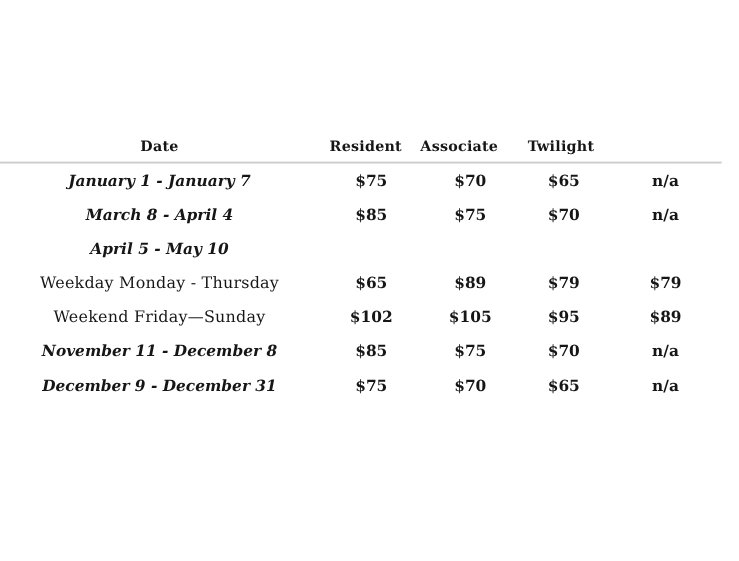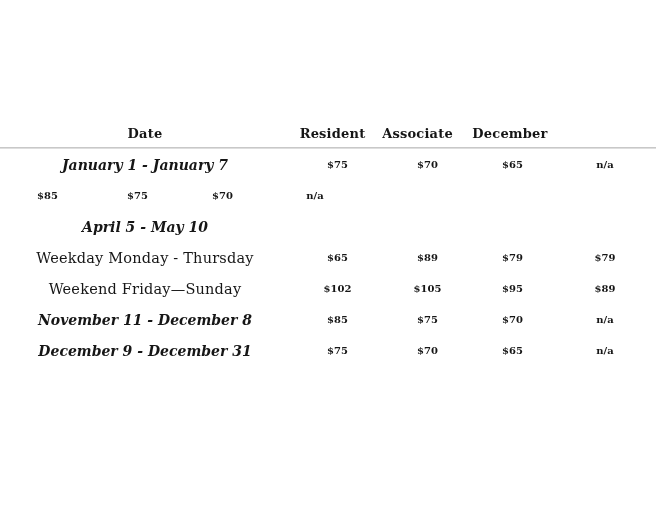--- a/index.html
+++ b/index.html
@@ -60,47 +60,48 @@
     font-size: 14px;
   }
   .trow.plain .date-cell {
     font-weight: normal;
     font-style: normal;
     font-size: 14.5px;
     letter-spacing: 0.2px;
   }
   .value-cell {
     font-weight: bold;
-    font-size: 10px;
+    font-size: 14px;
   }
 </style>
 </head>
 <body>
 
 <div class="page">
   <div class="fees-table">
 
     <div class="trow header-row">
       <div class="cell c-date col-header">Date</div>
       <div class="cell c-resident col-header">Resident</div>
       <div class="cell c-assoc col-header">Associate</div>
-      <div class="cell c-twilight col-header">December</div>
+      <div class="cell c-twilight col-header">Twilight</div>
     </div>
 
     <div class="divider"></div>
 
     <div class="trow">
       <div class="cell c-date date-cell">January 1 - January 7</div>
       <div class="cell c-daily value-cell">$75</div>
       <div class="cell c-resident value-cell">$70</div>
       <div class="cell c-assoc value-cell">$65</div>
       <div class="cell c-twilight value-cell">n/a</div>
     </div>
 
     <div class="trow">
+      <div class="cell c-date date-cell">March 8 - April 4</div>
       <div class="cell c-daily value-cell">$85</div>
       <div class="cell c-resident value-cell">$75</div>
       <div class="cell c-assoc value-cell">$70</div>
       <div class="cell c-twilight value-cell">n/a</div>
     </div>
 
     <div class="trow">
       <div class="cell c-date date-cell">April 5 - May 10</div>
       <div class="cell c-daily value-cell"></div>
       <div class="cell c-resident value-cell"></div>

